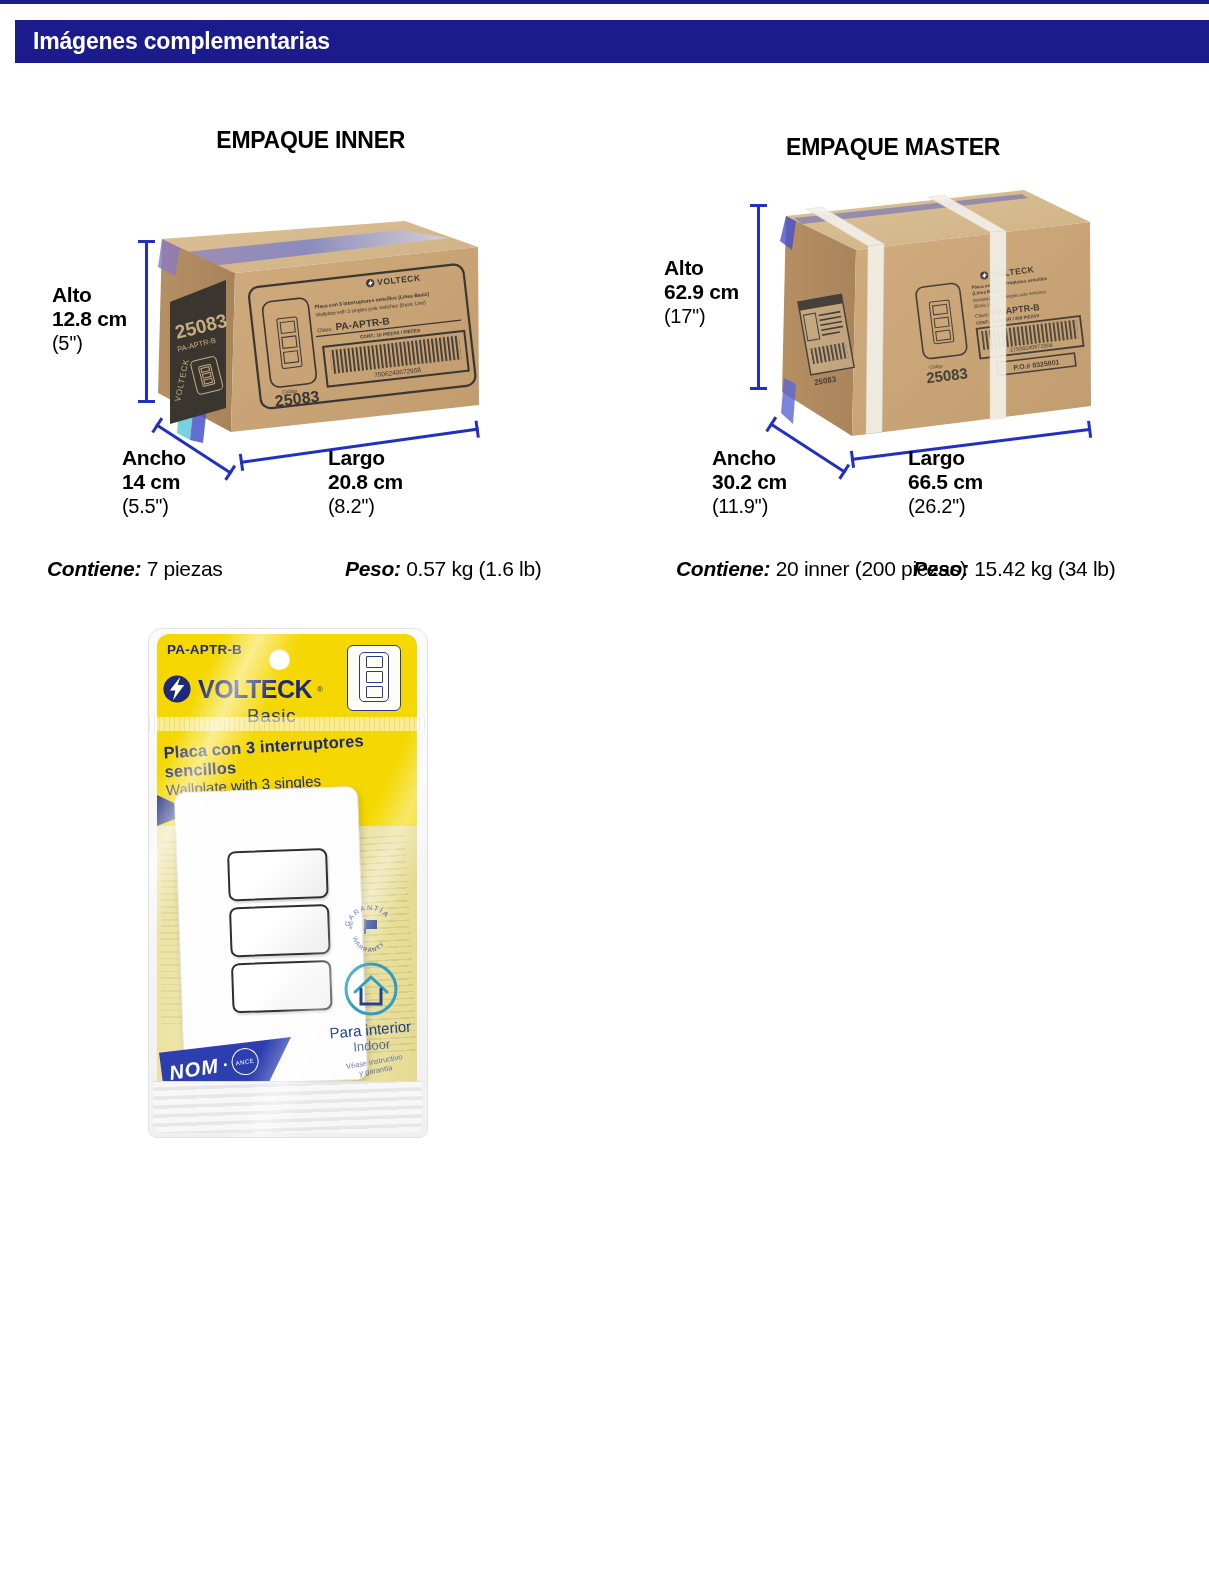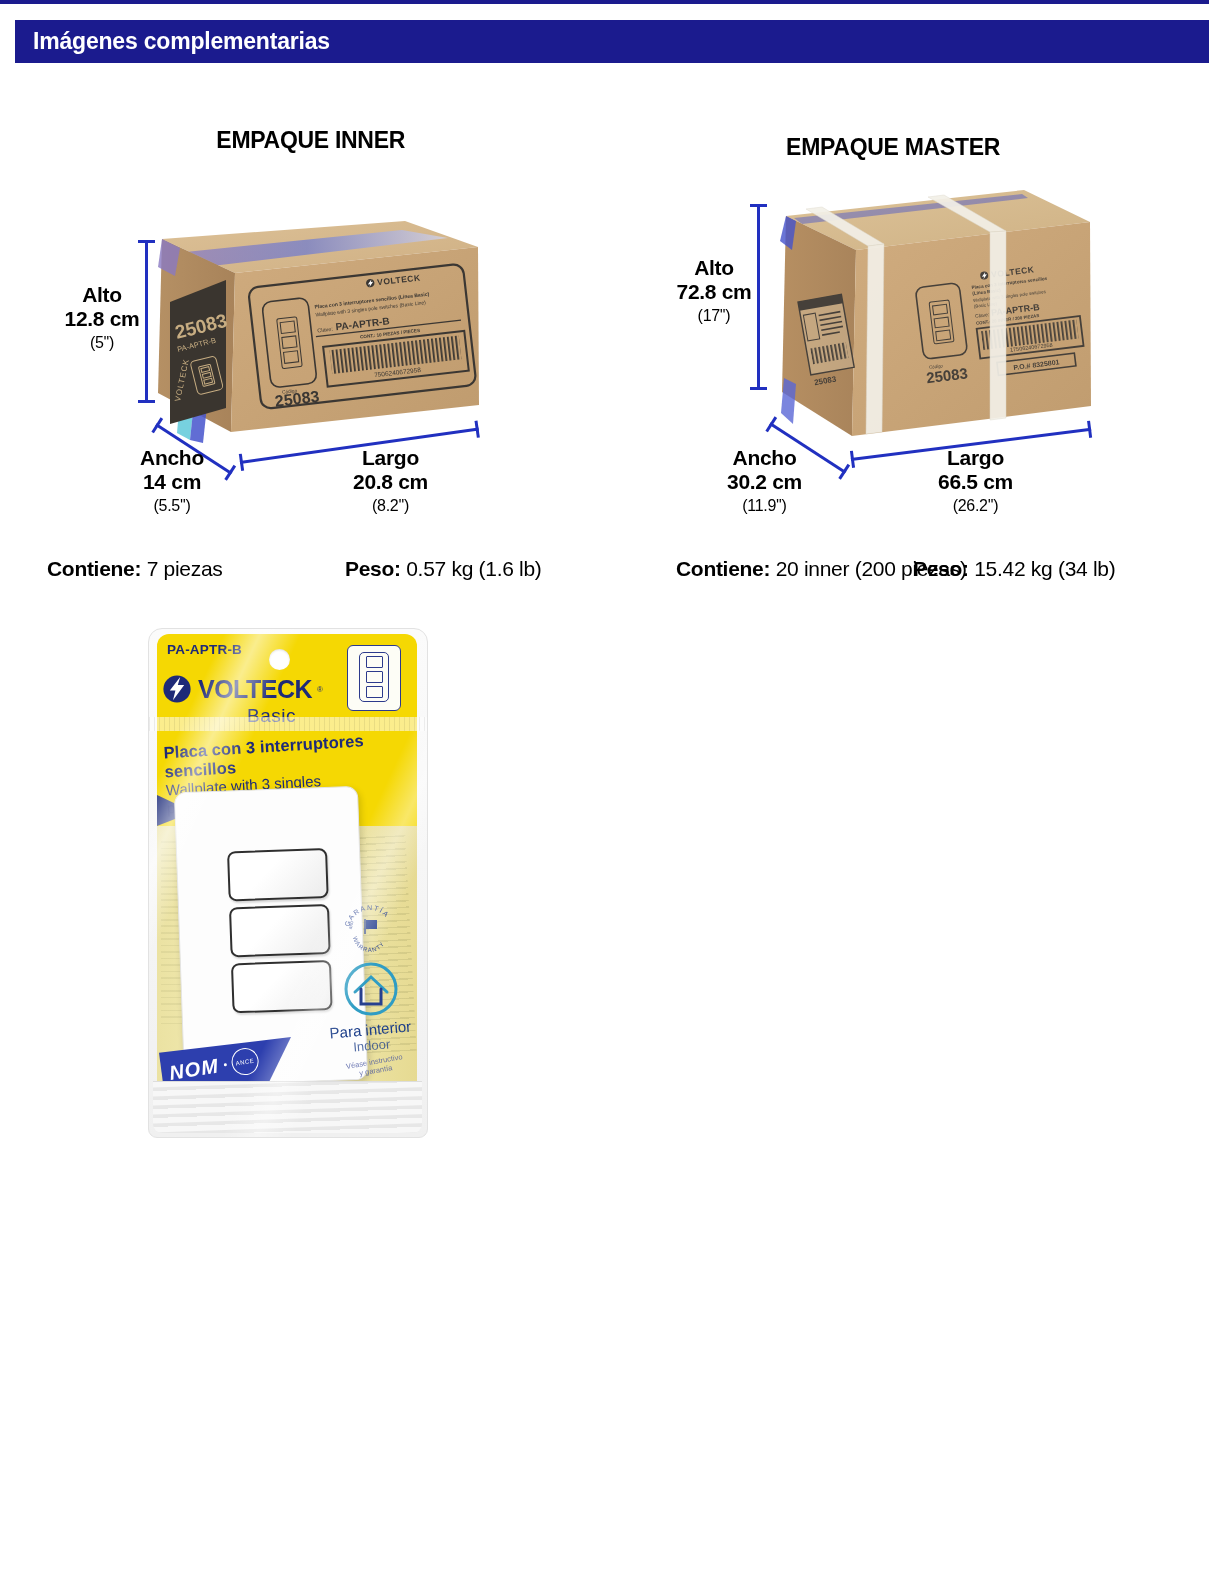--- a/index.html
+++ b/index.html
@@ -18,25 +18,25 @@
 
   
   .dl{background:#2130c0;}
   .dlv{width:3px;}
   .dlv::before,.dlv::after{content:"";position:absolute;left:-7px;width:17px;height:3px;background:#2130c0;}
   .dlv::before{top:0}.dlv::after{bottom:0}
   .dlh{height:3px;transform-origin:0 50%;}
   .dlh::before,.dlh::after{content:"";position:absolute;top:-7px;width:3px;height:17px;background:#2130c0;}
   .dlh::before{left:0}.dlh::after{right:0}
 
-  .dimlabel{text-align:center;font-size:21px;font-weight:bold;line-height:24px;letter-spacing:-.3px;}
-  .dimlabel .in{font-weight:normal;font-size:16px;}
+  .dimlabel{font-size:21px;font-weight:bold;line-height:24px;letter-spacing:-.3px;}
+  .dimlabel .in{font-weight:normal;font-size:20px;}
 
   .stat{font-size:21px;white-space:nowrap;letter-spacing:-.3px;}
-  .stat b{font-weight:bold;}
+  .stat b{font-weight:bold;font-style:italic;}
 
   svg{font-family:"Liberation Sans",sans-serif;}
 
   
   .bag{left:148px;top:628px;width:278px;height:508px;background:linear-gradient(180deg,#fbfbfb,#f0f0f0);
        border:1px solid #e2e2e2;border-radius:14px 14px 9px 9px;}
   .bag .sheen{left:0;top:0;width:100%;height:100%;border-radius:14px 14px 9px 9px;pointer-events:none;
        background:linear-gradient(115deg,rgba(255,255,255,0) 15%,rgba(255,255,255,.55) 22%,rgba(255,255,255,0) 30%,
                   rgba(255,255,255,0) 60%,rgba(255,255,255,.4) 67%,rgba(255,255,255,0) 74%);}
   .ycard{left:8px;top:5px;width:260px;height:192px;background:#f5d803;border-radius:12px 12px 0 0;}
@@ -268,21 +268,21 @@
       <polygon points="218,50 234,49 234,236 218,238" fill="#f3f0e8" opacity=".92" stroke="#ddd8cc" stroke-width=".5"></polygon>
     </g>
   </svg>
 
   <div class="abs dl dlv" style="left:757px;top:204px;height:186px"></div>
   <div class="abs dl dlh" style="left:770px;top:422px;width:90px;transform:rotate(33deg)"></div>
   <div class="abs dl dlh" style="left:851px;top:458px;width:242px;transform:rotate(-7.2deg)"></div>
 
   <div class="abs dimlabel" style="left:664px;top:256px;width:100px">
     <div>Alto</div>
-    <div>72.8 cm</div>
+    <div>62.9 cm</div>
     <div class="in">(17'')</div>
   </div>
   <div class="abs dimlabel" style="left:712px;top:446px;width:105px">
     <div>Ancho</div>
     <div>30.2 cm</div>
     <div class="in">(11.9'')</div>
   </div>
   <div class="abs dimlabel" style="left:908px;top:446px;width:135px">
     <div>Largo</div>
     <div>66.5 cm</div>

